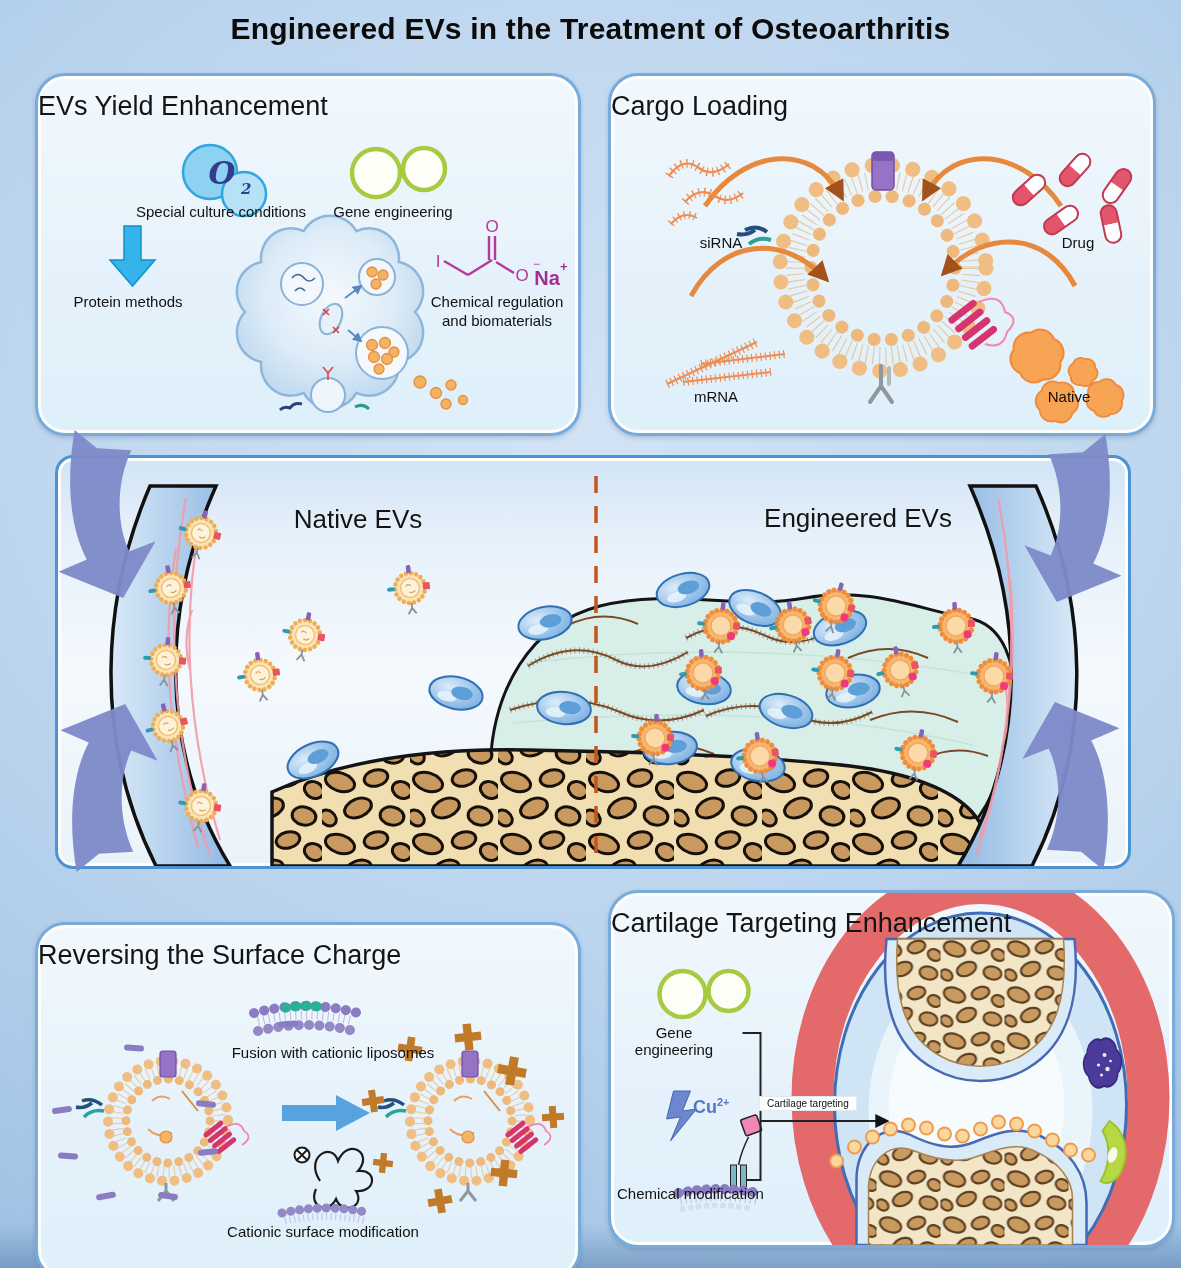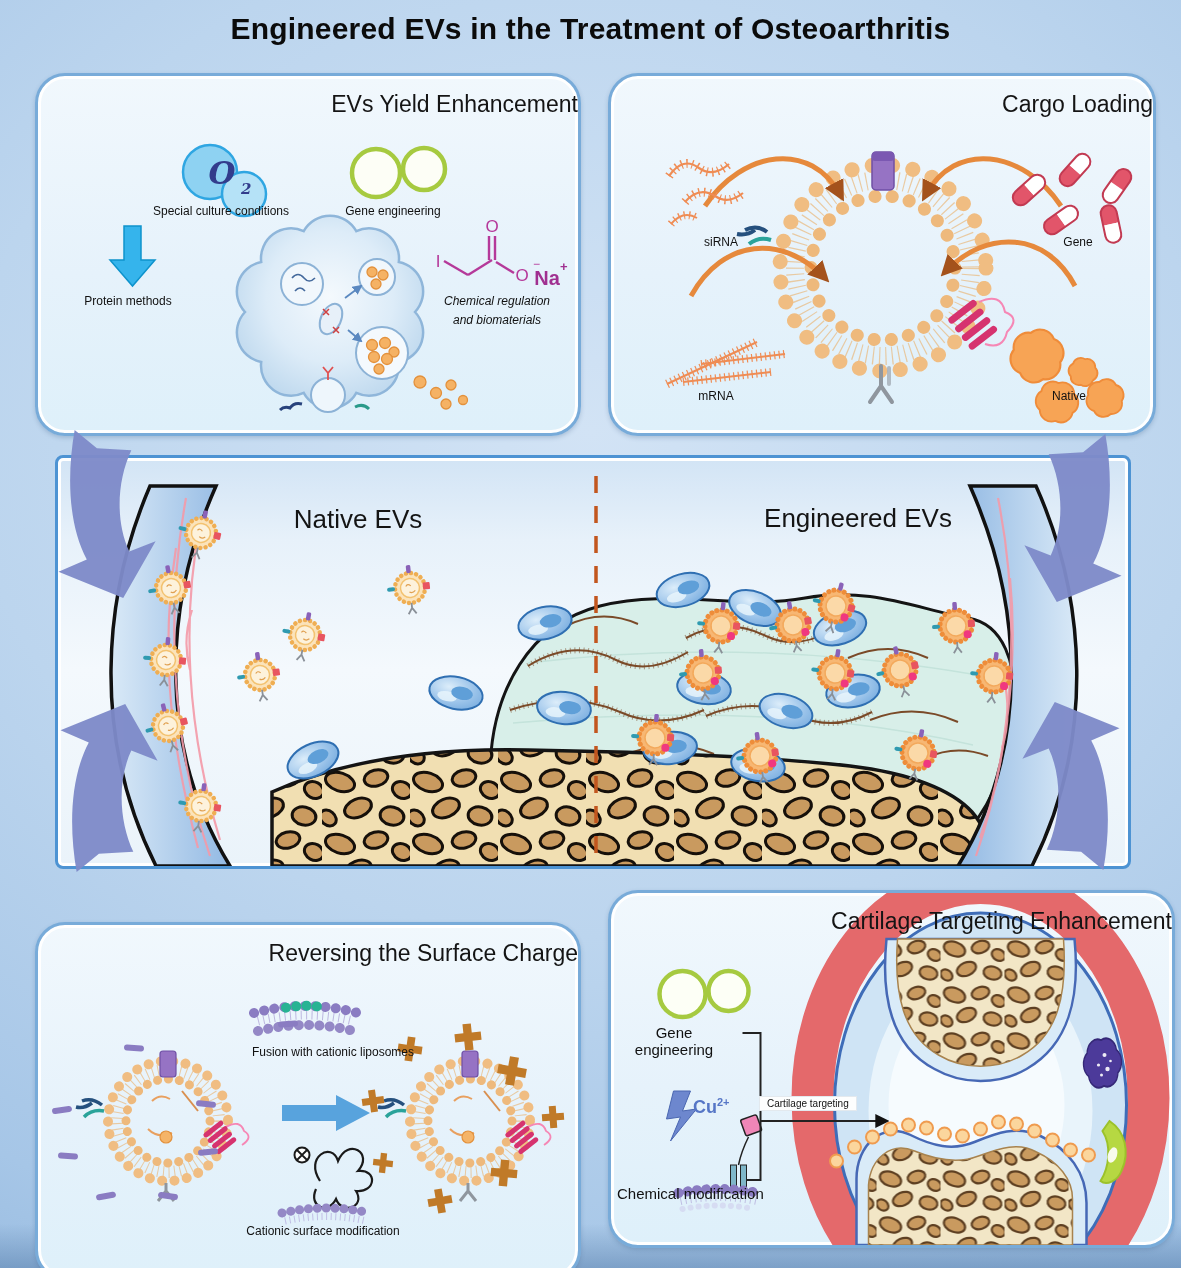--- a/index.html
+++ b/index.html
@@ -10,26 +10,26 @@
       radial-gradient(125% 95% at 50% 34%, #d2e3f5 0%, #bcd5ee 42%, #a6c6e7 72%, #87aed7 100%);}
   .main-title{position:absolute;left:0;top:12px;width:100%;text-align:center;
     font-size:30px;font-weight:bold;color:#0b0b0b;letter-spacing:.2px;}
   .panel{position:absolute;border:3px solid #78abd9;border-radius:30px;overflow:hidden;
     background:linear-gradient(180deg,#f1f8fd 0%,#e6f2fb 55%,#def0fa 100%);
     box-shadow:inset 0 0 0 3px #ffffff, 0 2px 4px rgba(60,90,130,.25);}
   #panel-yield {left:35px; top:73px; width:540px;height:357px;}
   #panel-cargo {left:608px;top:73px; width:542px;height:357px;}
   #panel-charge{left:35px; top:890px;width:540px;height:352px;margin-top:32px;}
   #panel-target{left:608px;top:890px;width:542px;height:352px;padding-left:19px;}
-  #panel-joint {left:55px; top:455px;width:1070px;height:408px;border:3.5px solid #4d93d3;border-radius:8px;
+  #panel-joint {left:55px; top:455px;width:1070px;height:408px;border:3.5px solid #4d93d3;border-radius:18px;
     background:linear-gradient(180deg,#d2e4f5 0%,#e7f1fa 20%,#f4f9fd 52%,#eaf3fa 100%);overflow:hidden;
     box-shadow:inset 0 0 0 3px #ffffff;}
-  .panel-title{position:absolute;left:0;top:15px;width:100%;text-align:right;
-    font-size:23px;color:#141414;}
-  .lbl{position:absolute;font-size:12px;color:#111;text-align:center;line-height:19px;}
+  .panel-title{position:absolute;left:0;top:15px;width:100%;text-align:left;
+    font-size:27px;color:#141414;}
+  .lbl{position:absolute;font-size:15px;color:#111;text-align:center;line-height:19px;}
   .fill{position:absolute;left:0;top:0;width:100%;height:100%;}
   .joint-lbl{position:absolute;font-size:26px;color:#141414;text-align:center;}
   .corner-arrow{position:absolute;width:122px;height:172px;z-index:6;}
   .cu-lbl{position:absolute;font-size:18px;font-weight:bold;color:#5676c6;}
   .cu-lbl sup{font-size:11px;}
   .target-lbl{position:absolute;font-size:15px;color:#111;}
   .cart-tag{position:absolute;background:#fdfefe;border:1px solid #e3e9ee;padding:1px 7px;
     font-size:10px;color:#111;z-index:3;}
   svg text{font-family:"Liberation Sans",sans-serif;}
   svg text.serif{font-family:"DejaVu Serif",serif;}
@@ -114,21 +114,21 @@
         <text x="103" y="50" font-size="12" fill="#b5399a">−</text>
         <text x="117" y="67" font-size="20" font-weight="bold" fill="#a03090" text-anchor="middle">Na</text>
         <text x="130" y="53" font-size="13" font-weight="bold" fill="#a03090">+</text>
       </g>
     </svg>
 
     <div class="panel-title">EVs Yield Enhancement</div>
     <div class="lbl" style="left:60px;top:126px;width:246px;">Special culture conditions</div>
     <div class="lbl" style="left:255px;top:126px;width:200px;">Gene engineering</div>
     <div class="lbl" style="left:10px;top:216px;width:160px;">Protein methods</div>
-    <div class="lbl" style="left:366px;top:216px;width:186px;font-style:italic;">
+    <div class="lbl" style="left:366px;top:216px;width:186px;">
       <span>Chemical regulation</span><br>
       <span>and biomaterials</span>
     </div>
   </div>
 
   <div class="panel" id="panel-cargo">
     <svg class="fill" viewBox="0 0 542 357">
       <defs>
         <marker id="ahor" viewBox="0 0 10 10" refX="7" refY="5" markerWidth="4.2" markerHeight="4.2" orient="auto-start-reverse">
           <path d="M0,0L10,5L0,10Z" fill="#a4521c"></path>
@@ -216,21 +216,21 @@
       <g transform="translate(458,300)">
         <use href="#b6" transform="translate(-32,-20) scale(24) rotate(15)" fill="#f7a455" stroke="#ef8c3a" stroke-width="0.09"></use>
         <use href="#b6" transform="translate(14,-4) scale(13) rotate(40)" fill="#f7a455" stroke="#ef8c3a" stroke-width="0.14"></use>
         <use href="#b6" transform="translate(-12,26) scale(19) rotate(-25)" fill="#f7a455" stroke="#ef8c3a" stroke-width="0.1"></use>
         <use href="#b6" transform="translate(36,22) scale(17) rotate(10)" fill="#f7a455" stroke="#ef8c3a" stroke-width="0.11"></use>
       </g>
     </svg>
 
     <div class="panel-title">Cargo Loading</div>
     <div class="lbl" style="left:40px;top:157px;width:140px;">siRNA</div>
-    <div class="lbl" style="left:397px;top:157px;width:140px;">Gene</div>
+    <div class="lbl" style="left:397px;top:157px;width:140px;">Drug</div>
     <div class="lbl" style="left:35px;top:311px;width:140px;">mRNA</div>
     <div class="lbl" style="left:388px;top:311px;width:140px;">Native</div>
   </div>
 
   <div class="panel" id="panel-joint">
     <svg class="fill" viewBox="0 0 1070 408">
       <defs>
         <linearGradient id="vg" x1="0" y1="0" x2="1" y2="0">
           <stop offset="0" stop-color="#d9e9f7"></stop>
             <stop offset="1" stop-color="#92b9e3"></stop>

